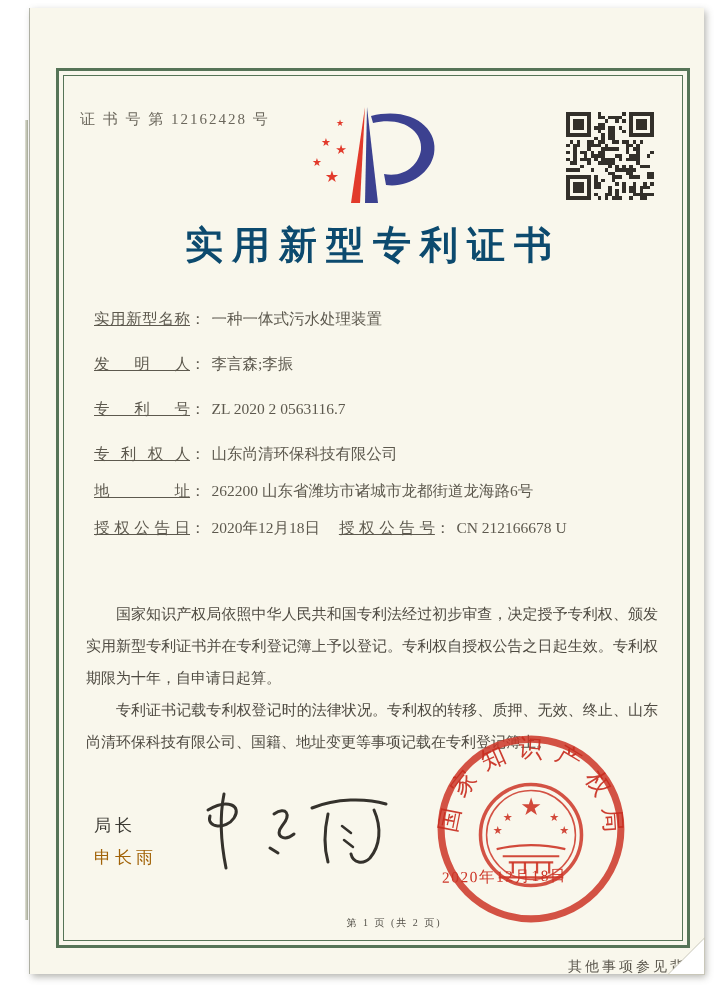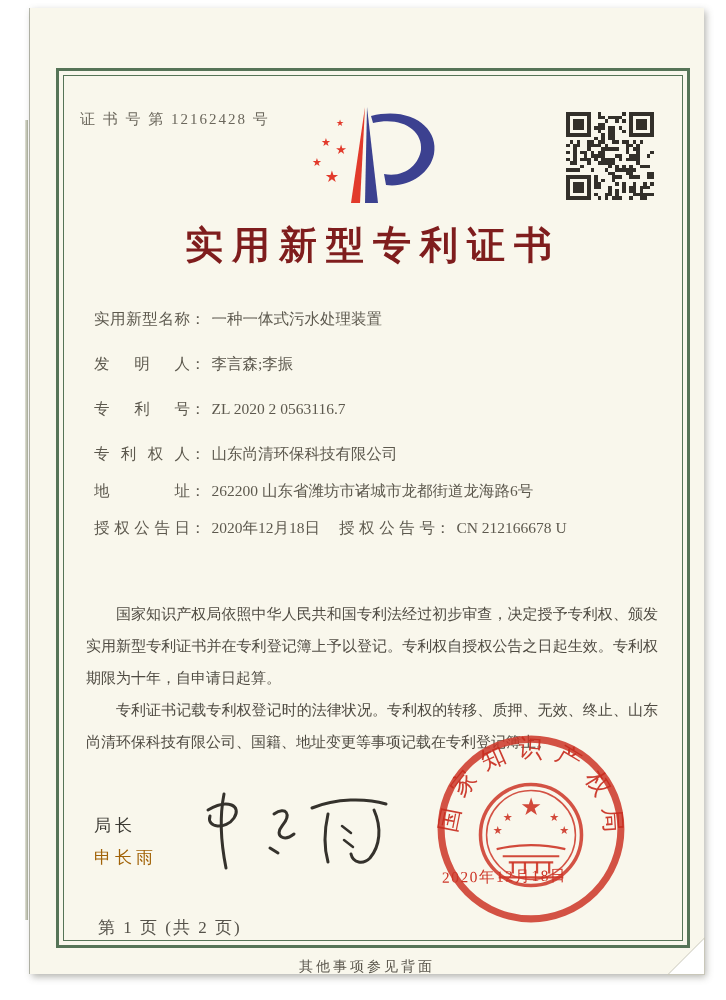--- a/index.html
+++ b/index.html
@@ -34,27 +34,27 @@
   .frame-inner{position:absolute;inset:4px;border:1px solid #567457;}
   
   .cert-no{
     position:absolute;left:50px;top:102px;
     font-size:15px;letter-spacing:2px;color:#6b675c;
   }
   .logo{position:absolute;left:263px;top:96px;width:150px;height:104px;}
   .qr{position:absolute;left:536px;top:104px;width:88px;height:88px;}
   .title{
     position:absolute;left:26px;right:14px;top:212px;text-align:center;
-    font-size:38px;font-weight:bold;letter-spacing:9px;color:#7f1d1d;
+    font-size:38px;font-weight:bold;letter-spacing:9px;color:#0c4a6e;
   }
   
   .fields{position:absolute;left:64px;top:297px;right:40px;color:#5d594e;font-size:15.5px;}
   .frow{line-height:28px;margin-bottom:17px;white-space:nowrap;}
   .frow.tight{margin-bottom:9px;}
-  .flabel{display:inline-block;width:96px;text-align:justify;text-align-last:justify;}
+  .flabel{display:inline-block;width:96px;text-align:justify;text-align-last:justify;text-decoration:underline;}
   .fcolon{margin-right:6px;}
   .grant2{margin-left:15px;}
   
   .paras{
     position:absolute;left:56px;right:46px;top:590px;
     font-size:15px;line-height:32px;color:#4f4b42;text-align:justify;
   }
   .paras p{margin:0;text-indent:2em;}
   
   .sig-title{position:absolute;left:64px;top:806px;font-size:17px;color:#3c3a34;letter-spacing:4px;}
@@ -62,25 +62,25 @@
   .sig-hand{position:absolute;left:160px;top:778px;width:210px;height:90px;}
   
   .seal{position:absolute;left:395px;top:722px;width:212px;height:202px;}
   .seal-date{
     position:absolute;left:412px;top:858px;width:190px;
     font-size:15.5px;color:#cd3527;letter-spacing:1.5px;white-space:nowrap;
     transform:rotate(-1deg);
   }
   
   .page-no{
-    position:absolute;left:26px;right:14px;top:908px;
-    font-size:17px;color:#55524a;letter-spacing:2px;padding-left:42px;
+    position:absolute;left:26px;right:14px;top:908px;text-align:center;
+    font-size:10px;color:#55524a;letter-spacing:2px;padding-left:42px;
   }
   .back-note{
-    position:absolute;left:0;right:0;top:950px;text-align:center;
+    position:absolute;left:0;right:0;top:950px;text-align:right;
     font-size:14px;color:#5a564c;letter-spacing:3px;
   }
 </style>
 </head>
 <body>
 
 <div class="page-edge"></div>
 
 <div class="paper">
 

